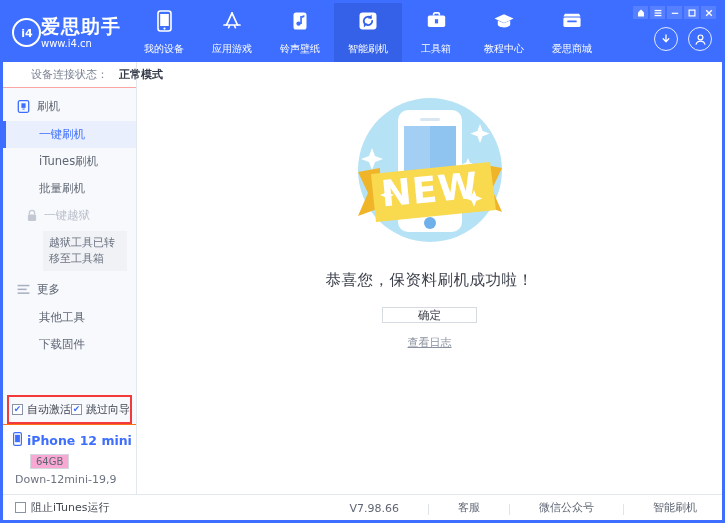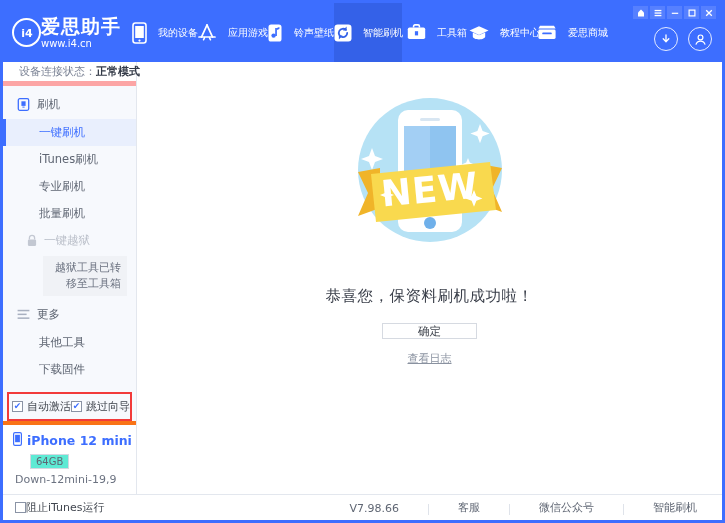--- a/index.html
+++ b/index.html
@@ -43,21 +43,21 @@
     letter-spacing: 1px;
   }
   .logo-url {
     color: #ffffff; font-size: 10px; margin-top: 3px;
     font-family: "DejaVu Sans", "Liberation Sans", sans-serif;
   }
 
   .navbar { display: flex; height: 59px; }
   .nav-item {
     width: 68px; height: 59px;
-    display: flex; flex-direction: row;
+    display: flex; flex-direction: column;
     align-items: center; justify-content: center;
     gap: 10px; cursor: pointer;
   }
   .nav-item.active { background: #3461e8; }
   .nav-icon {
     width: 22px; height: 22px;
     display: flex; align-items: center; justify-content: center;
   }
   .nav-label { color: #ffffff; font-size: 10px; white-space: nowrap; }
 
@@ -89,25 +89,26 @@
   .sidebar {
     width: 134px; flex: 0 0 134px;
     background: #f7f9fd;
     border-right: 1px solid #e3e7ee;
     display: flex; flex-direction: column;
     position: relative;
   }
   .conn-status {
     height: 26px;
     display: flex; align-items: center;
-    padding-left: 16px;
+    padding-left: 28px;
     font-size: 11px; color: #7a8294;
-    border-bottom: 5px solid #fca5a5;
+    border-bottom: 1px solid #fca5a5;
     background: #ffffff;
     white-space: nowrap;
+    gap: 11px;
   }
   .conn-status b { color: #333a47; font-weight: bold; }
 
   .nav-scroll { flex: 1 1 auto; overflow: hidden; padding-top: 4px; }
 
   .group-head {
     display: flex; align-items: center; gap: 7px;
     padding: 7px 0 7px 14px;
     font-size: 11.5px; color: #5b6舒;
     color: #5f6673;
@@ -137,68 +138,67 @@
     font-size: 11.5px; color: #b9bec8;
   }
   .tooltip-box {
     margin: 2px 6px 4px 40px;
     background: #f0f2f6;
     color: #6b7280;
     font-size: 11px;
     padding: 4px 6px;
     line-height: 1.45;
     width: 84px;
-    text-align: right;
   }
 
   .check-strip {
     border: 2px solid #f23a3a;
     margin: 6px 4px 0 4px;
     padding: 5px 3px;
     display: flex; align-items: center; justify-content: space-around;
     background: #f7f9fd;
   }
   .chk { display: flex; align-items: center; gap: 4px; cursor: pointer; }
   .chk-box {
     width: 11px; height: 11px; flex: 0 0 11px;
     border: 1px solid #8a93a5; background: #ffffff;
     display: flex; align-items: center; justify-content: center;
     font-size: 9px; color: #3d6eff; line-height: 1;
   }
   .chk-label { font-size: 11px; color: #41464f; white-space: nowrap; }
 
   .device-card {
     padding: 7px 0 8px 10px;
-    border-top: 4px solid #f97316;
+    border-top: 1px solid #f97316;
     background: #ffffff;
   }
   .device-title {
     display: flex; align-items: center; gap: 5px;
     font-size: 12.5px; font-weight: bold; color: #3d6eff;
   }
   .device-cap {
     display: inline-block; margin: 5px 0 0 17px;
-    border: 1px solid #d3d8e0; background: #5eead4;
+    border: 1px solid #d3d8e0; background: #f9a8d4;
     font-size: 10px; color: #5f6673; padding: 1px 5px;
   }
   .device-sub {
     margin: 4px 0 0 2px;
     font-size: 11px; color: #6b7280;
   }
 
   
   .main {
     flex: 1 1 auto; background: #ffffff;
     display: flex; flex-direction: column;
     align-items: center; justify-content: flex-start;
     padding-top: 18px;
   }
   .illus { width: 180px; height: 180px; }
   .success-msg {
-    margin-top: 26px;
+    margin-top: 10px;
     font-size: 15.5px; color: #3a3f4a; letter-spacing: 0.5px;
   }
   .ok-btn {
     margin-top: 16px;
     width: 95px; height: 16px;
     background: #ffffff; border: 1px solid #d6dae1;
     font-size: 11.5px; color: #41464f;
     cursor: pointer;
     display: flex; align-items: center; justify-content: center;
     font-family: "DejaVu Sans", "Liberation Sans", sans-serif;
@@ -211,21 +211,21 @@
 
   
   .footer {
     height: 26px; flex: 0 0 26px;
     border-top: 1px solid #e3e7ee;
     background: #ffffff;
     display: flex; align-items: center;
     padding: 0 12px;
     position: relative;
   }
-  .footer-left { display: flex; align-items: center; }
+  .footer-left { display: flex; align-items: center; gap: 5px; }
   .footer-right {
     margin-left: auto; display: flex; align-items: flex-end;
     gap: 16px; font-size: 11px; color: #5f6673;
   }
   .footer-right > span {
     padding: 0 13px; cursor: pointer;
   }
   .footer-right .sep { width: 1px; height: 11px; background: #dfe3ea; padding: 0; }
   .footer-ver { color: #5f6673; }
 </style>
@@ -398,23 +398,20 @@
             </svg>
           </span>
           <span>刷机</span>
         </div>
 
         <div class="sub-item active">
           <span>一键刷机</span>
         </div>
         <div class="sub-item">
           <span>iTunes刷机</span>
-        </div>
-        <div class="sub-item">
-          <span>专业刷机</span>
         </div>
         <div class="sub-item">
           <span>批量刷机</span>
         </div>
 
         <div class="lock-row">
           <span class="group-icon">
             <svg width="12" height="13" viewBox="0 0 12 13">
               <path d="M3.4 5.4 V3.9 a2.6 2.6 0 0 1 5.2 0 V5.4" fill="none" stroke="#c3c8d2" stroke-width="1.3"></path>
               <rect x="1.9" y="5.4" width="8.2" height="6.6" rx="1.3" fill="#c3c8d2"></rect>

